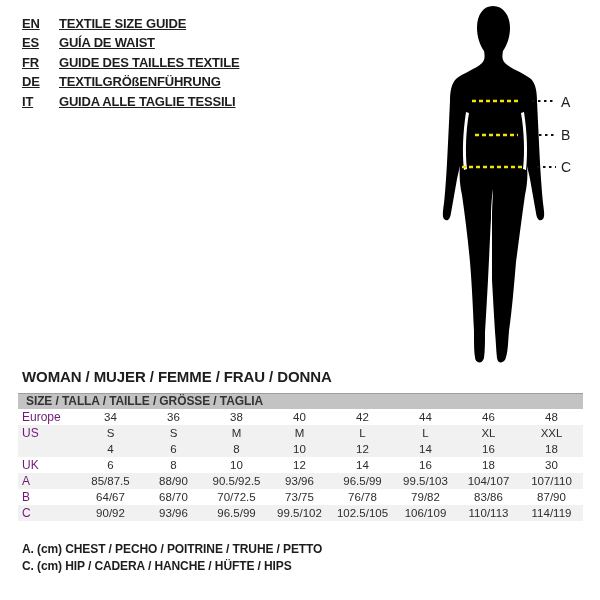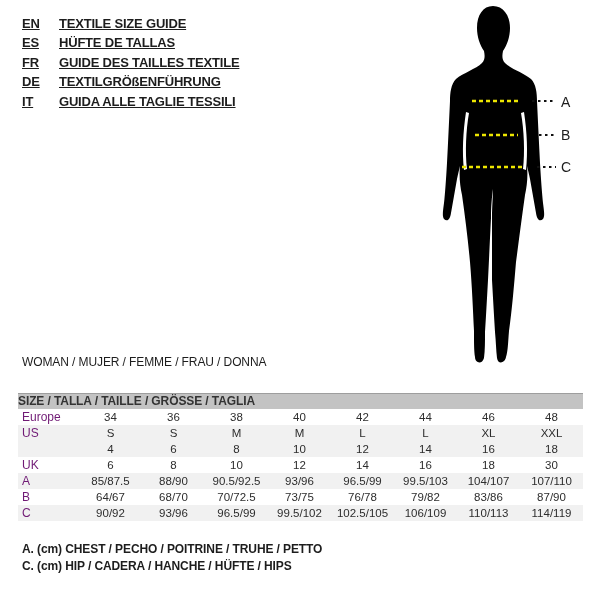--- a/index.html
+++ b/index.html
@@ -17,27 +17,27 @@
   .lang-label{white-space:nowrap;}
 
   
   .figure-wrap{position:absolute;left:410px;top:0;width:190px;height:380px;}
   .marker-label{position:absolute;font-size:14px;color:#1d1d1d;line-height:16px;}
   #marker-A{left:561px;top:94px;}
   #marker-B{left:561px;top:127px;}
   #marker-C{left:561px;top:159px;}
 
   
-  .section-title{position:absolute;left:22px;top:355px;font-size:12px;font-weight:normal;letter-spacing:-0.1px;color:#1d1d1d;}
+  .section-title{position:absolute;left:22px;top:368px;font-size:15px;font-weight:bold;letter-spacing:-0.1px;color:#1d1d1d;}
 
   
   .size-table{position:absolute;left:18px;top:393px;width:565px;font-size:11.5px;}
   .table-header{
     background:#c3c3c3;border-top:1px solid #9e9e9e;
-    height:15px;line-height:15px;padding-left:0;
+    height:15px;line-height:15px;padding-left:8px;
     font-size:12px;font-weight:bold;color:#333;letter-spacing:-0.1px;
   }
   .table-row{display:grid;grid-template-columns:61px repeat(8,1fr);height:16px;align-items:center;}
   .table-row.shaded{background:#f1f1f1;}
   .cell-label{padding-left:4px;text-align:left;font-size:12px;color:#701a75;}
   .cell-value{text-align:center;color:#2d2d2d;}
 
   
   .legend{position:absolute;left:22px;top:541px;}
   .legend-line{font-size:12px;font-weight:bold;line-height:17.3px;letter-spacing:-0.1px;color:#1d1d1d;white-space:nowrap;}
@@ -49,21 +49,21 @@
 
   <div class="lang-list">
 
       <div class="lang-row">
         <span class="lang-code">EN</span>
         <span class="lang-label">TEXTILE SIZE GUIDE</span>
       </div>
 
       <div class="lang-row">
         <span class="lang-code">ES</span>
-        <span class="lang-label">HÜFTE DE TALLAS</span>
+        <span class="lang-label">GUÍA DE WAIST</span>
       </div>
 
       <div class="lang-row">
         <span class="lang-code">FR</span>
         <span class="lang-label">GUIDE DES TAILLES TEXTILE</span>
       </div>
 
       <div class="lang-row">
         <span class="lang-code">DE</span>
         <span class="lang-label">TEXTILGRÖßENFÜHRUNG</span>

